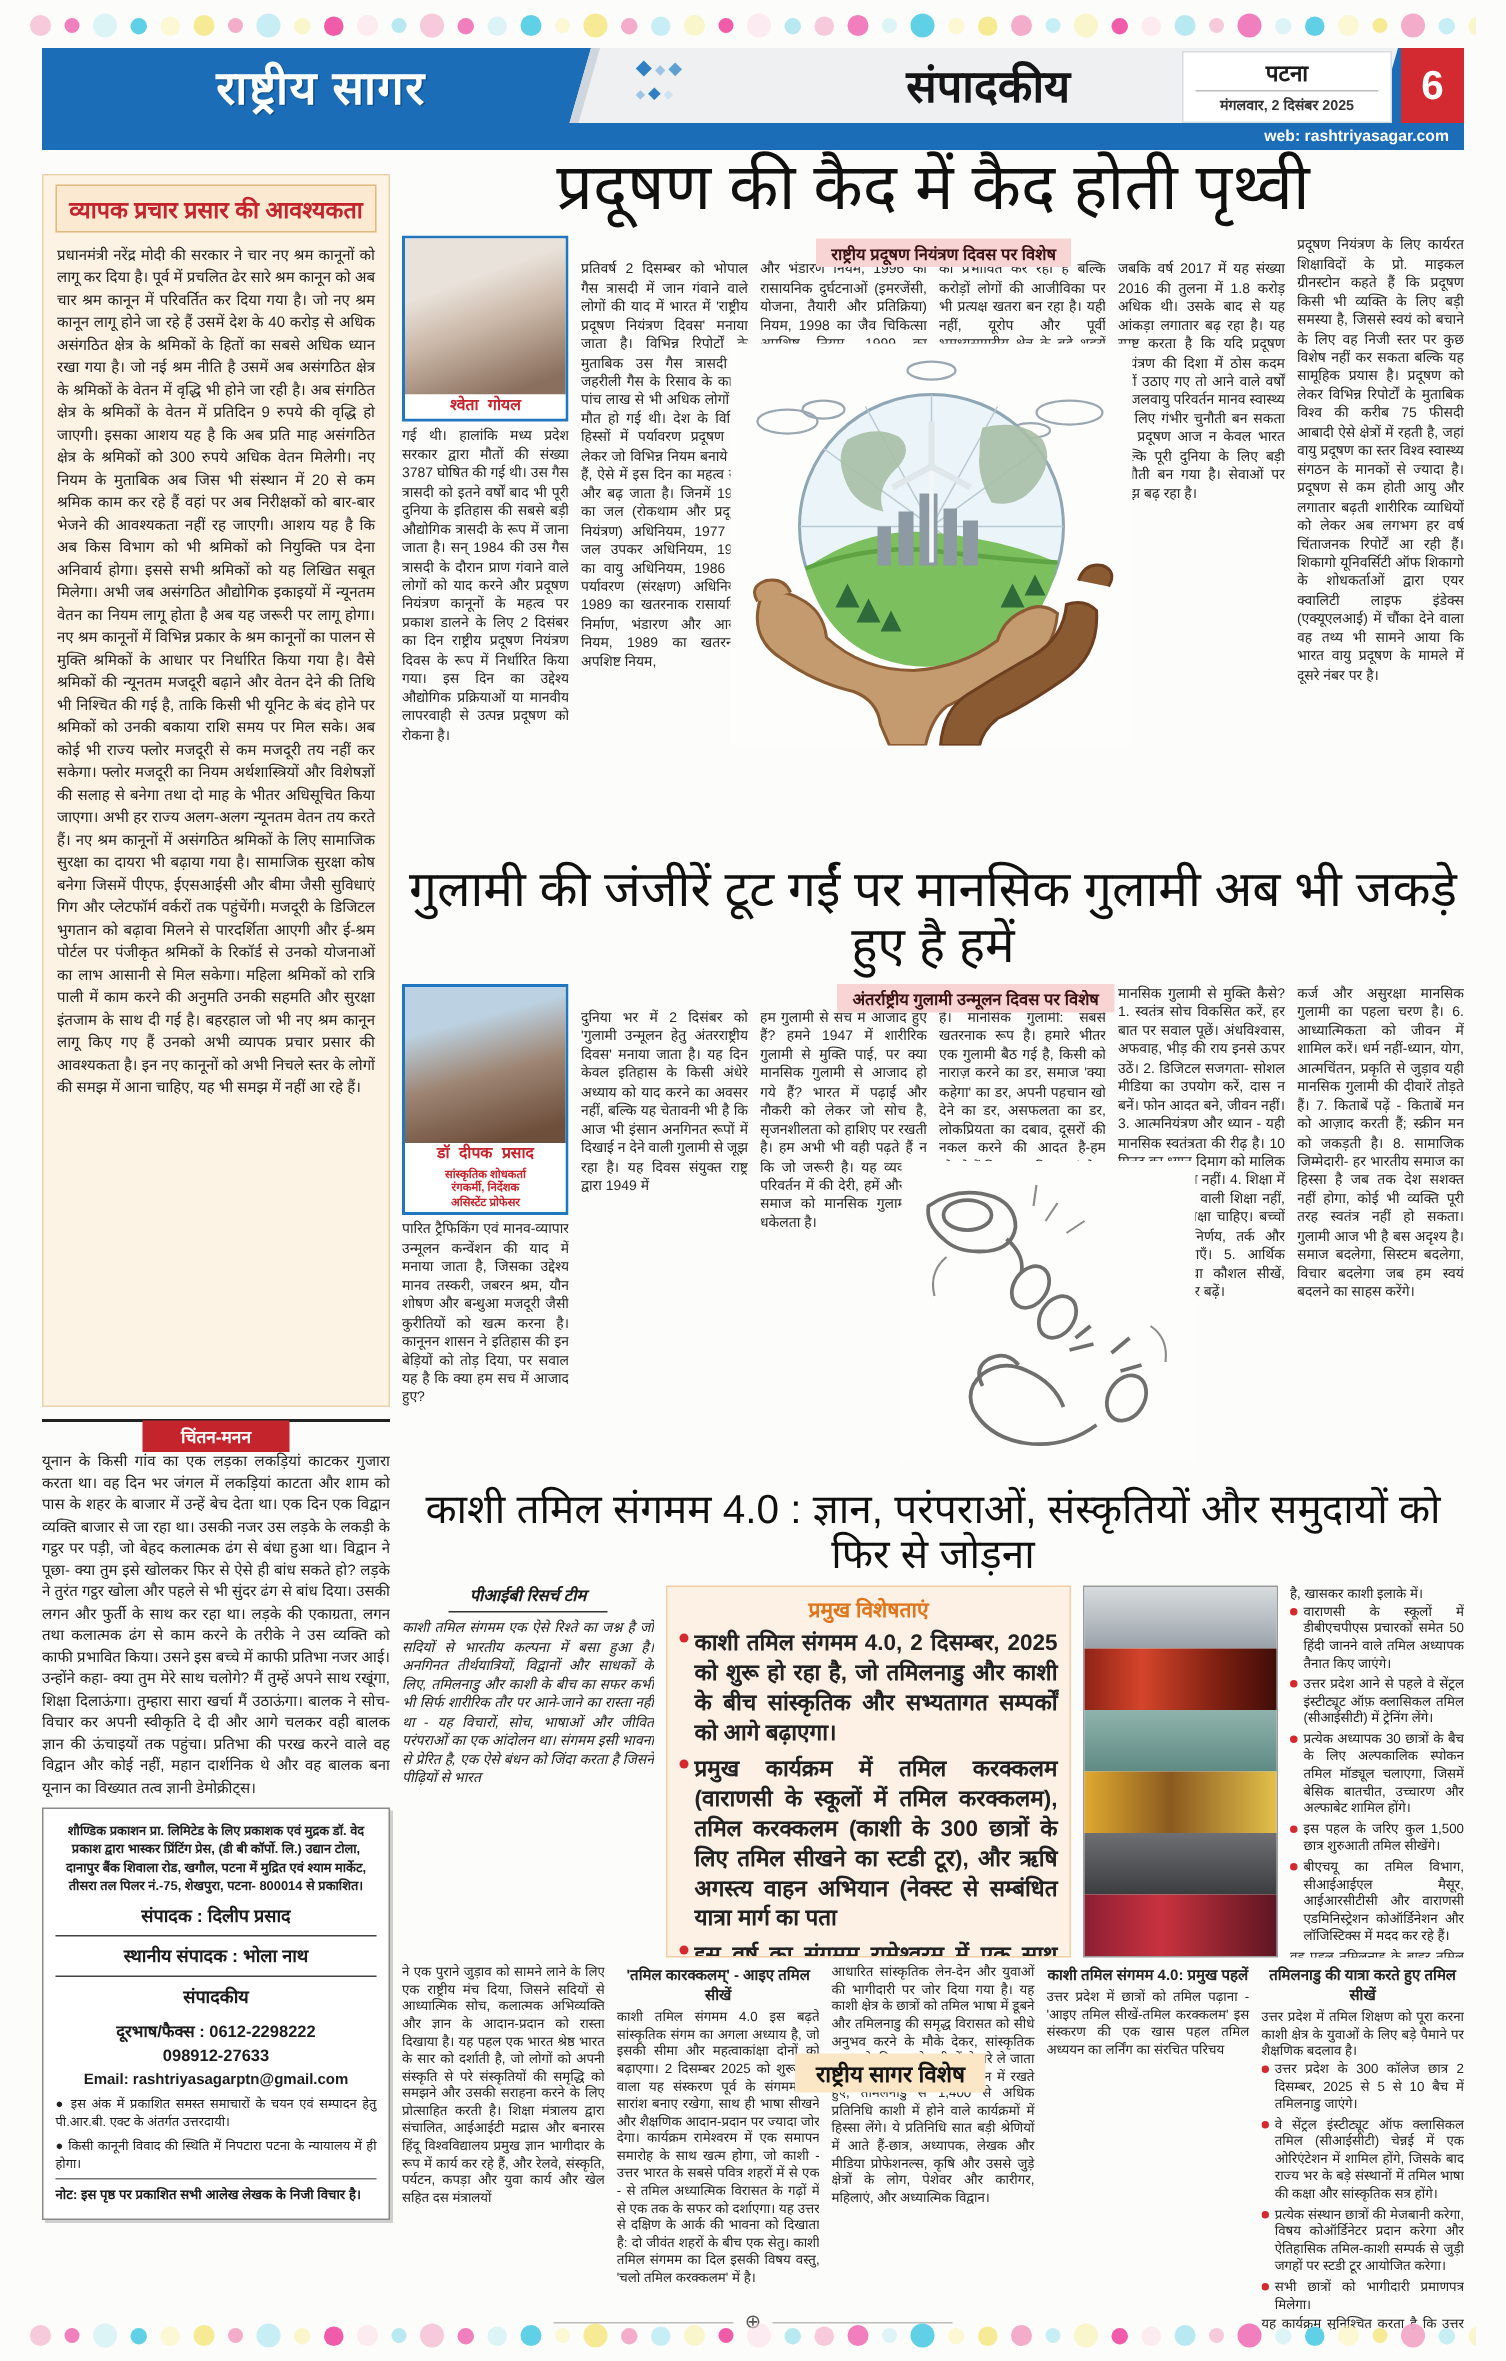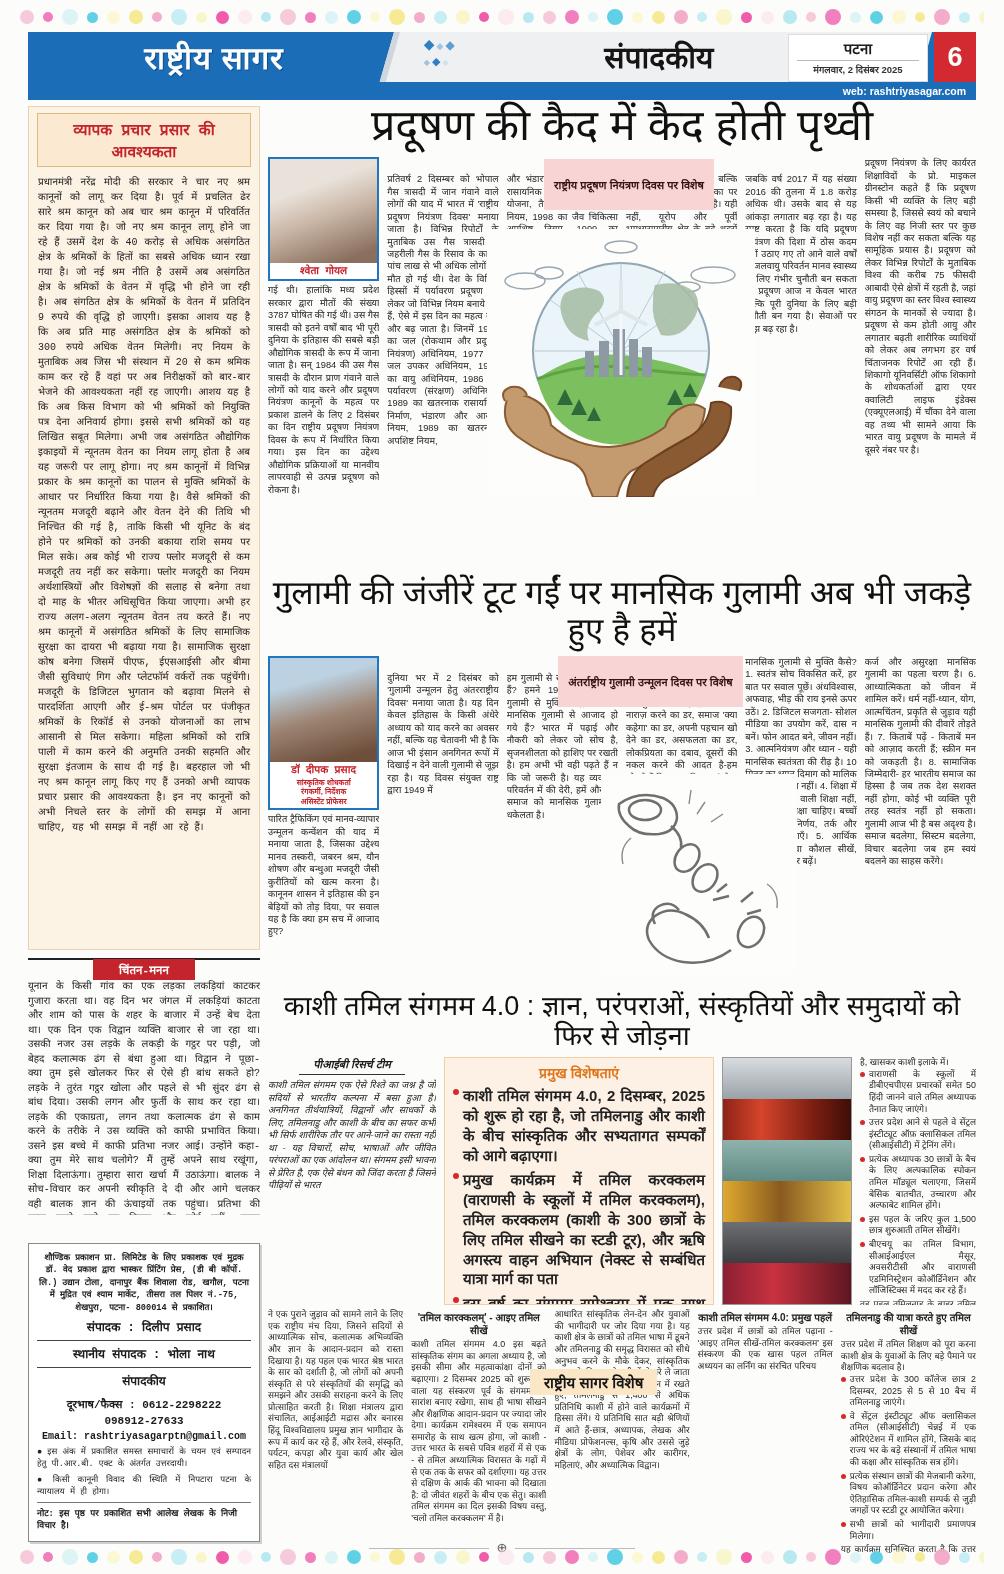--- a/index.html
+++ b/index.html
@@ -18,29 +18,29 @@
   .head-mid-inner{transform:skewX(16deg);height:100%;position:relative;}
   .diamonds{position:absolute;left:30px;top:4px;color:#2f7fc2;line-height:1;}
   .diamonds span{display:inline-block;margin:1px;}
   .edit-title{position:absolute;left:0;right:0;top:4px;text-align:center;font-size:30px;font-weight:bold;color:#151515;}
   .city-box{position:absolute;right:48px;top:2px;width:138px;height:46px;background:#fff;border:1px solid #d8dbe0;text-align:center;}
   .city-name{font-size:15px;font-weight:bold;margin-top:3px;}
   .city-date{font-size:9.5px;font-weight:bold;color:#333;border-top:1px solid #bbb;margin:2px 8px 0;padding-top:2px;}
   .page-num{position:absolute;right:0;top:0;width:42px;height:50px;background:#d22a30;color:#fff;font-size:27px;font-weight:bold;display:flex;align-items:center;justify-content:center;}
   .web-strip{position:absolute;left:0;right:0;bottom:0;height:17px;color:#fff;font-size:10.5px;font-weight:bold;text-align:right;padding-right:10px;line-height:17px;}
   
-  .left-col{position:absolute;left:28px;top:106px;width:232px;font-family:Liberation Mono, monospace;}
+  .left-col{position:absolute;left:28px;top:116px;width:232px;}
   .vyapak{background:#fdf3e4;border:1px solid #e9d3ae;padding:0 0 4px;}
   .vyapak-head{margin:6px 8px 4px;background:#fbe9d2;border:1px solid #e0b97f;text-align:center;font-size:15.5px;font-weight:bold;color:#c4242b;padding:4px 2px;}
   .vyapak-body{padding:4px 9px;font-size:10px;line-height:1.5;text-align:justify;height:766px;overflow:hidden;color:#222;}
   .chintan-wrap{margin-top:8px;border-top:2px solid #222;padding-top:0;text-align:center;}
   .chintan-tag{display:inline-block;background:#c4242b;color:#fff;font-size:11.5px;font-weight:bold;padding:3px 26px;margin-top:-1px;}
   .pratibha-title{text-align:center;font-size:34px;font-weight:bold;margin:6px 0 4px;color:#111;}
   .pratibha-body{font-size:10px;line-height:1.45;text-align:justify;height:235px;overflow:hidden;}
-  .imprint{margin-top:28px;border:1px solid #8a8a8a;box-shadow:2px 2px 0 #cfcfcf;padding:8px 8px 6px;background:#fff;}
+  .imprint{margin-top:2px;border:1px solid #8a8a8a;box-shadow:2px 2px 0 #cfcfcf;padding:8px 8px 6px;background:#fff;}
   .imprint p{margin:0 0 4px;}
   .imp-pub{font-size:8.6px;line-height:1.45;text-align:center;font-weight:bold;color:#222;}
   .imp-line{text-align:center;font-size:12px;font-weight:bold;border-bottom:1px solid #444;padding-bottom:5px;margin-bottom:5px;}
   .imp-line.nb{border-bottom:none;}
   .imp-phone{text-align:center;font-size:11px;font-weight:bold;}
   .imp-email{text-align:center;font-size:10px;font-weight:bold;}
   .imp-bullet{font-size:8.6px;line-height:1.4;text-align:justify;}
   .imp-bullet:before{content:"● ";color:#222;}
   .imp-note{border-top:1px solid #777;margin-top:5px;padding-top:4px;font-size:8.8px;font-weight:bold;}
   
@@ -53,21 +53,21 @@
   .cols{position:relative;display:flex;gap:8px;}
   .col{flex:1 1 0;font-size:9.3px;line-height:1.34;text-align:justify;overflow:hidden;color:#252525;}
   .a1 .cols{height:412px;}
   .a2 .cols{height:330px;}
   .photo{border:2px solid #2176c0;margin-bottom:3px;}
   .photo-img{height:104px;}
   .photo1 .photo-img{background:linear-gradient(160deg,#e9e2da 0 30%,#c9b6a6 55%,#8a6f5e 90%);}
   .photo2 .photo-img{background:linear-gradient(165deg,#bcd2e2 0 25%,#9e8674 55%,#6e4f3c 90%);}
   .photo-cap{text-align:center;font-weight:bold;color:#c4242b;font-size:10.5px;background:#fff;padding:1px 0;font-family:Liberation Mono, monospace;}
   .photo-sub{text-align:center;font-weight:bold;color:#c4242b;font-size:7.6px;line-height:1.25;background:#fff;padding-bottom:2px;}
-  .special-tag{position:absolute;z-index:5;background:#f9d4d4;color:#3a1414;font-weight:bold;font-size:11px;padding:18px 10px;white-space:nowrap;}
+  .special-tag{position:absolute;z-index:5;background:#f9d4d4;color:#3a1414;font-weight:bold;font-size:11px;padding:2px 10px;white-space:nowrap;}
   .tag1{left:39%;top:2px;}
   .tag2{left:41%;top:0px;}
   .tag3{background:#fbe6c6;color:#151515;font-size:15px;padding:3px 14px;left:37%;top:60px;}
   .illo{position:absolute;z-index:4;background:#fdfdfb;}
   .illo-earth{left:31%;top:72px;width:268px;height:268px;}
   .illo-chain{left:47%;top:118px;width:196px;height:200px;}
   .subhead{font-weight:bold;text-align:center;font-size:10px;margin:2px 0;}
   
   .a3-rowA{display:flex;gap:8px;height:248px;margin-bottom:4px;}
   .a3-colA{width:168px;flex:0 0 auto;font-size:9.3px;line-height:1.35;text-align:justify;overflow:hidden;font-style:italic;}
@@ -342,21 +342,21 @@
             <div class="strip6"></div>
         </div>
 
         <div class="a3-colB">
           <span>है, खासकर काशी इलाके में।</span>
           <ul class="mini-bullets">
             <li>वाराणसी के स्कूलों में डीबीएचपीएस प्रचारकों समेत 50 हिंदी जानने वाले तमिल अध्यापक तैनात किए जाएंगे।</li>
             <li>उत्तर प्रदेश आने से पहले वे सेंट्रल इंस्टीट्यूट ऑफ़ क्लासिकल तमिल (सीआईसीटी) में ट्रेनिंग लेंगे।</li>
             <li>प्रत्येक अध्यापक 30 छात्रों के बैच के लिए अल्पकालिक स्पोकन तमिल मॉड्यूल चलाएगा, जिसमें बेसिक बातचीत, उच्चारण और अल्फाबेट शामिल होंगे।</li>
             <li>इस पहल के जरिए कुल 1,500 छात्र शुरुआती तमिल सीखेंगे।</li>
-            <li>बीएचयू का तमिल विभाग, सीआईआईएल मैसूर, अवसरीटीसी और वाराणसी एडमिनिस्ट्रेशन कोऑर्डिनेशन और लॉजिस्टिक्स में मदद कर रहे हैं।</li>
+            <li>बीएचयू का तमिल विभाग, सीआईआईएल मैसूर, आईआरसीटीसी और वाराणसी एडमिनिस्ट्रेशन कोऑर्डिनेशन और लॉजिस्टिक्स में मदद कर रहे हैं।</li>
           </ul>
           <span>वह पहल तमिलनाडु के बाहर तमिल सीखने को बढ़ाने और भाषाई समावेश को बढ़ावा देने की दिशा में एक बड़ा कदम है।</span>
         </div>
       </div>
 
       <div class="a3-rowB">
         <span class="special-tag tag3">राष्ट्रीय सागर विशेष</span>
 
         <div class="col">ने एक पुराने जुड़ाव को सामने लाने के लिए एक राष्ट्रीय मंच दिया, जिसने सदियों से आध्यात्मिक सोच, कलात्मक अभिव्यक्ति और ज्ञान के आदान-प्रदान को रास्ता दिखाया है। यह पहल एक भारत श्रेष्ठ भारत के सार को दर्शाती है, जो लोगों को अपनी संस्कृति से परे संस्कृतियों की समृद्धि को समझने और उसकी सराहना करने के लिए प्रोत्साहित करती है। शिक्षा मंत्रालय द्वारा संचालित, आईआईटी मद्रास और बनारस हिंदू विश्वविद्यालय प्रमुख ज्ञान भागीदार के रूप में कार्य कर रहे हैं, और रेलवे, संस्कृति, पर्यटन, कपड़ा और युवा कार्य और खेल सहित दस मंत्रालयों</div>
         <div class="col">

